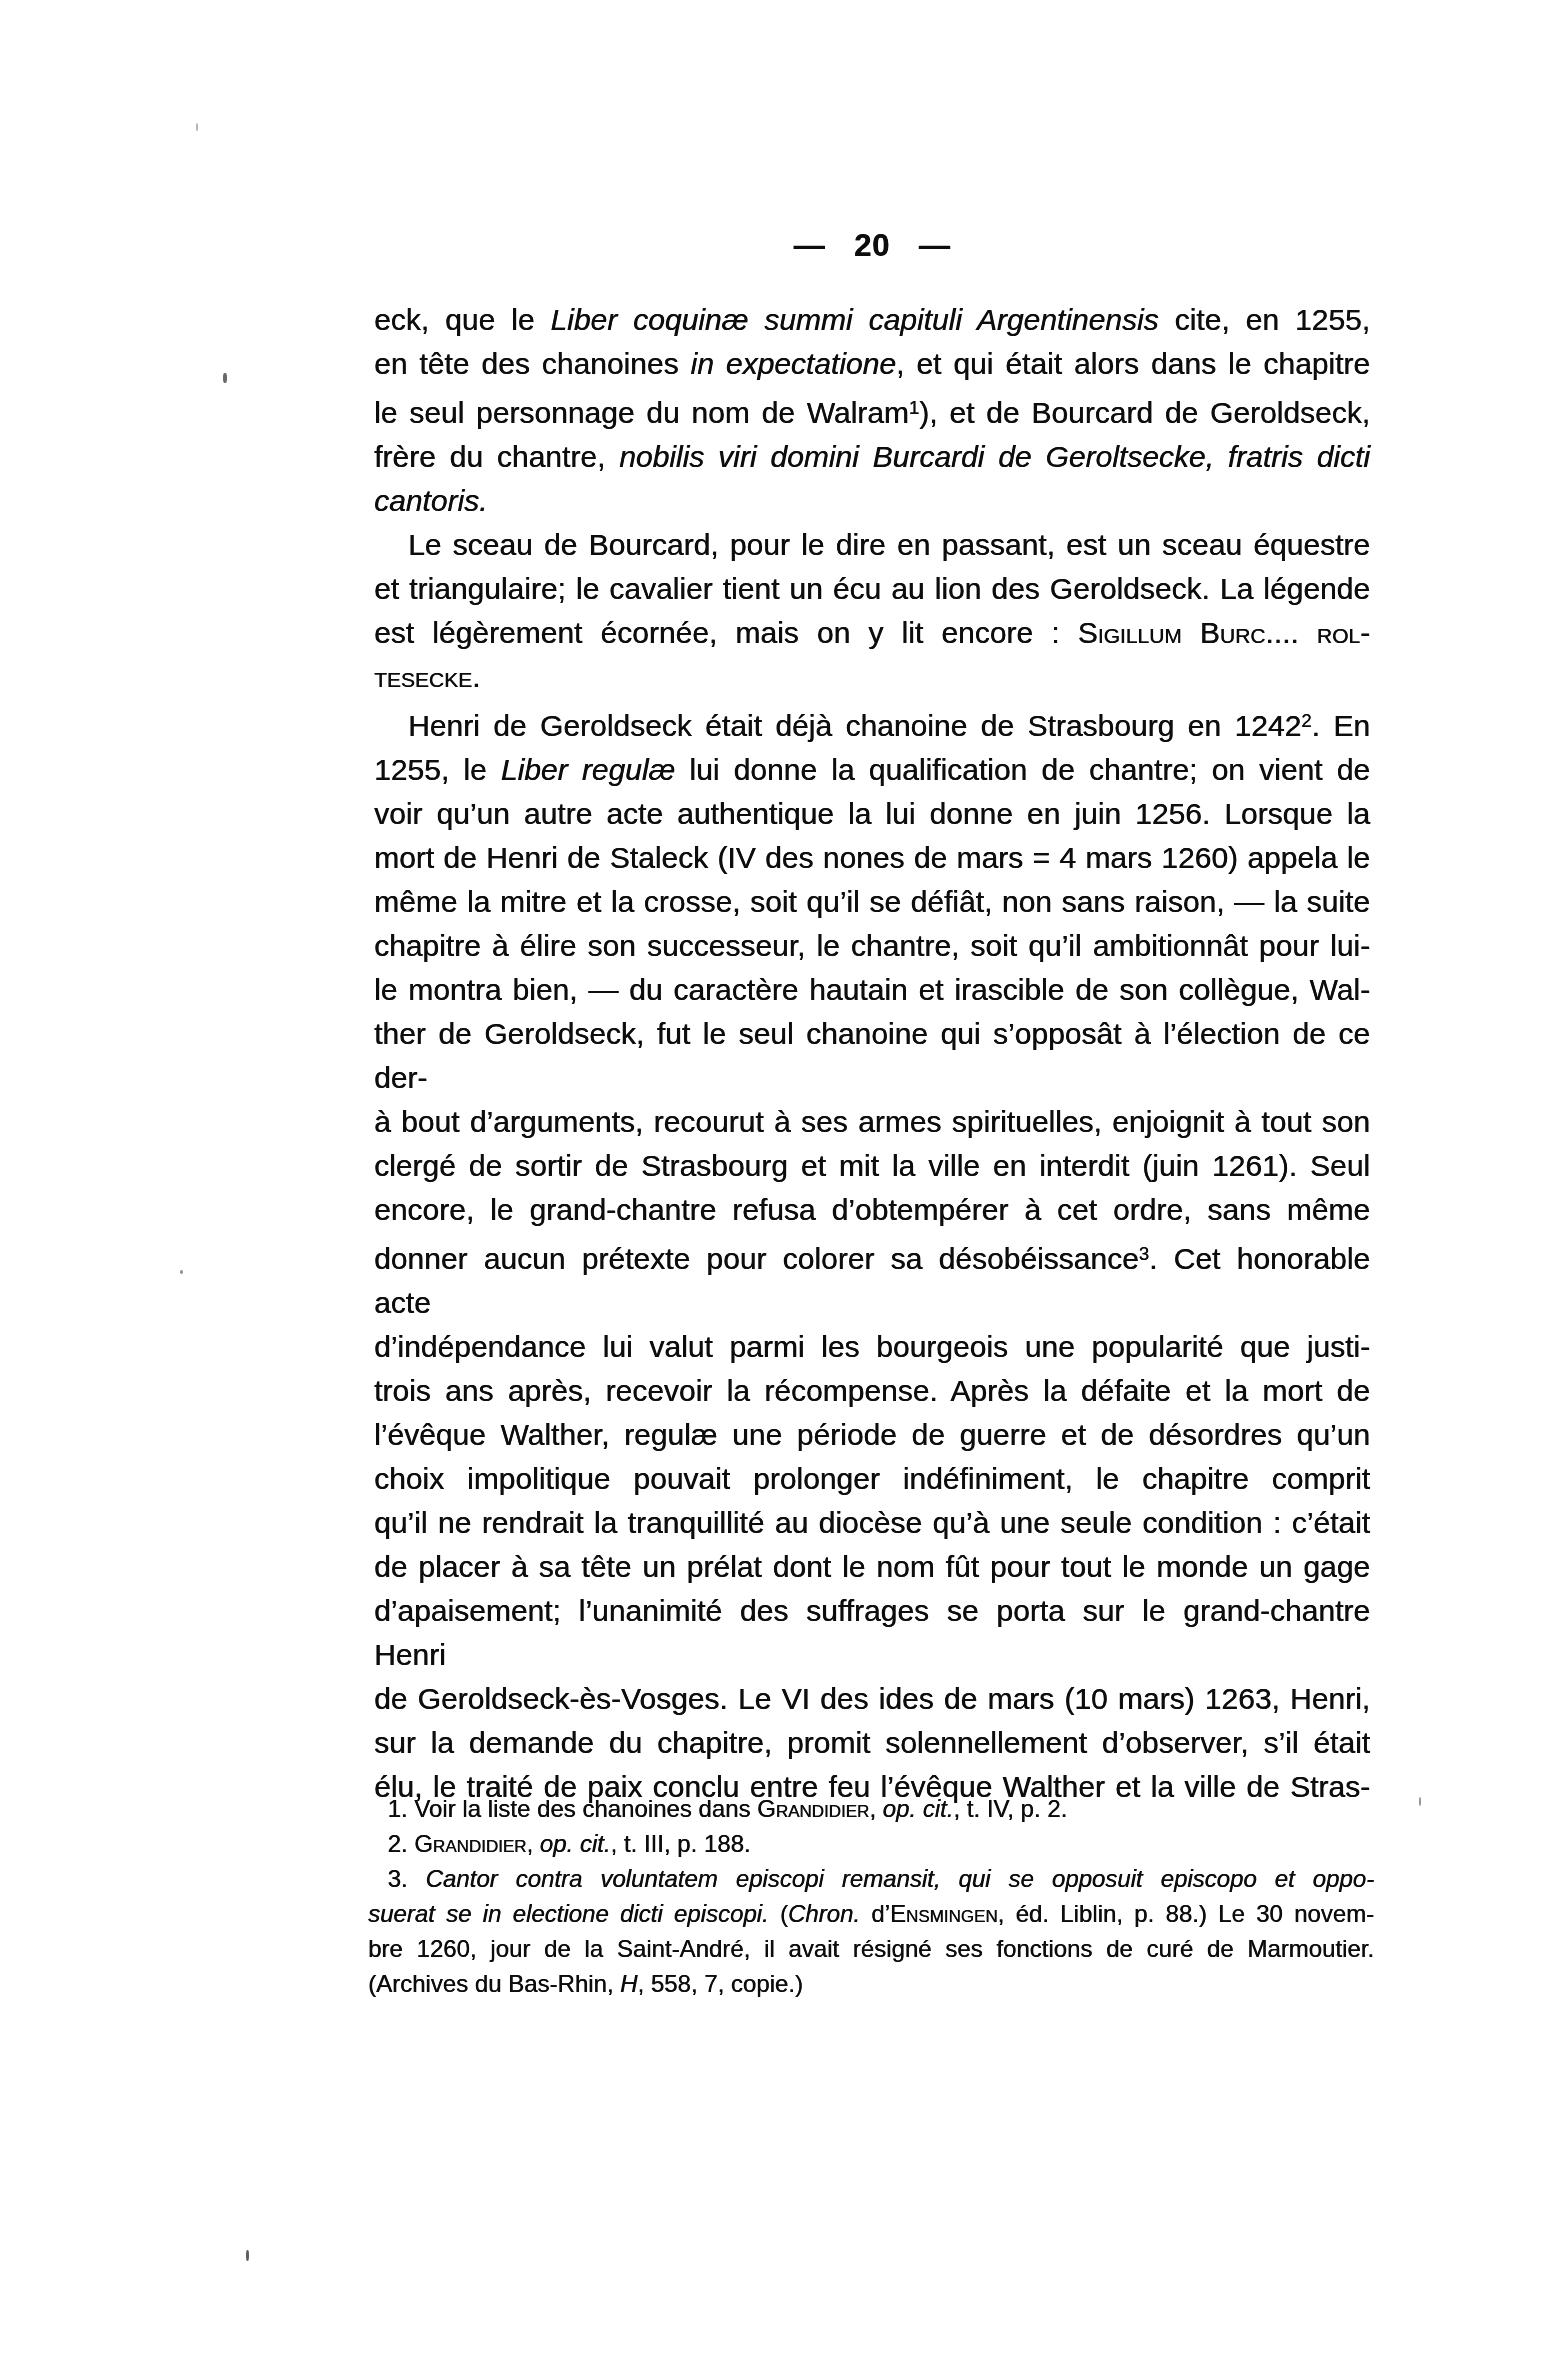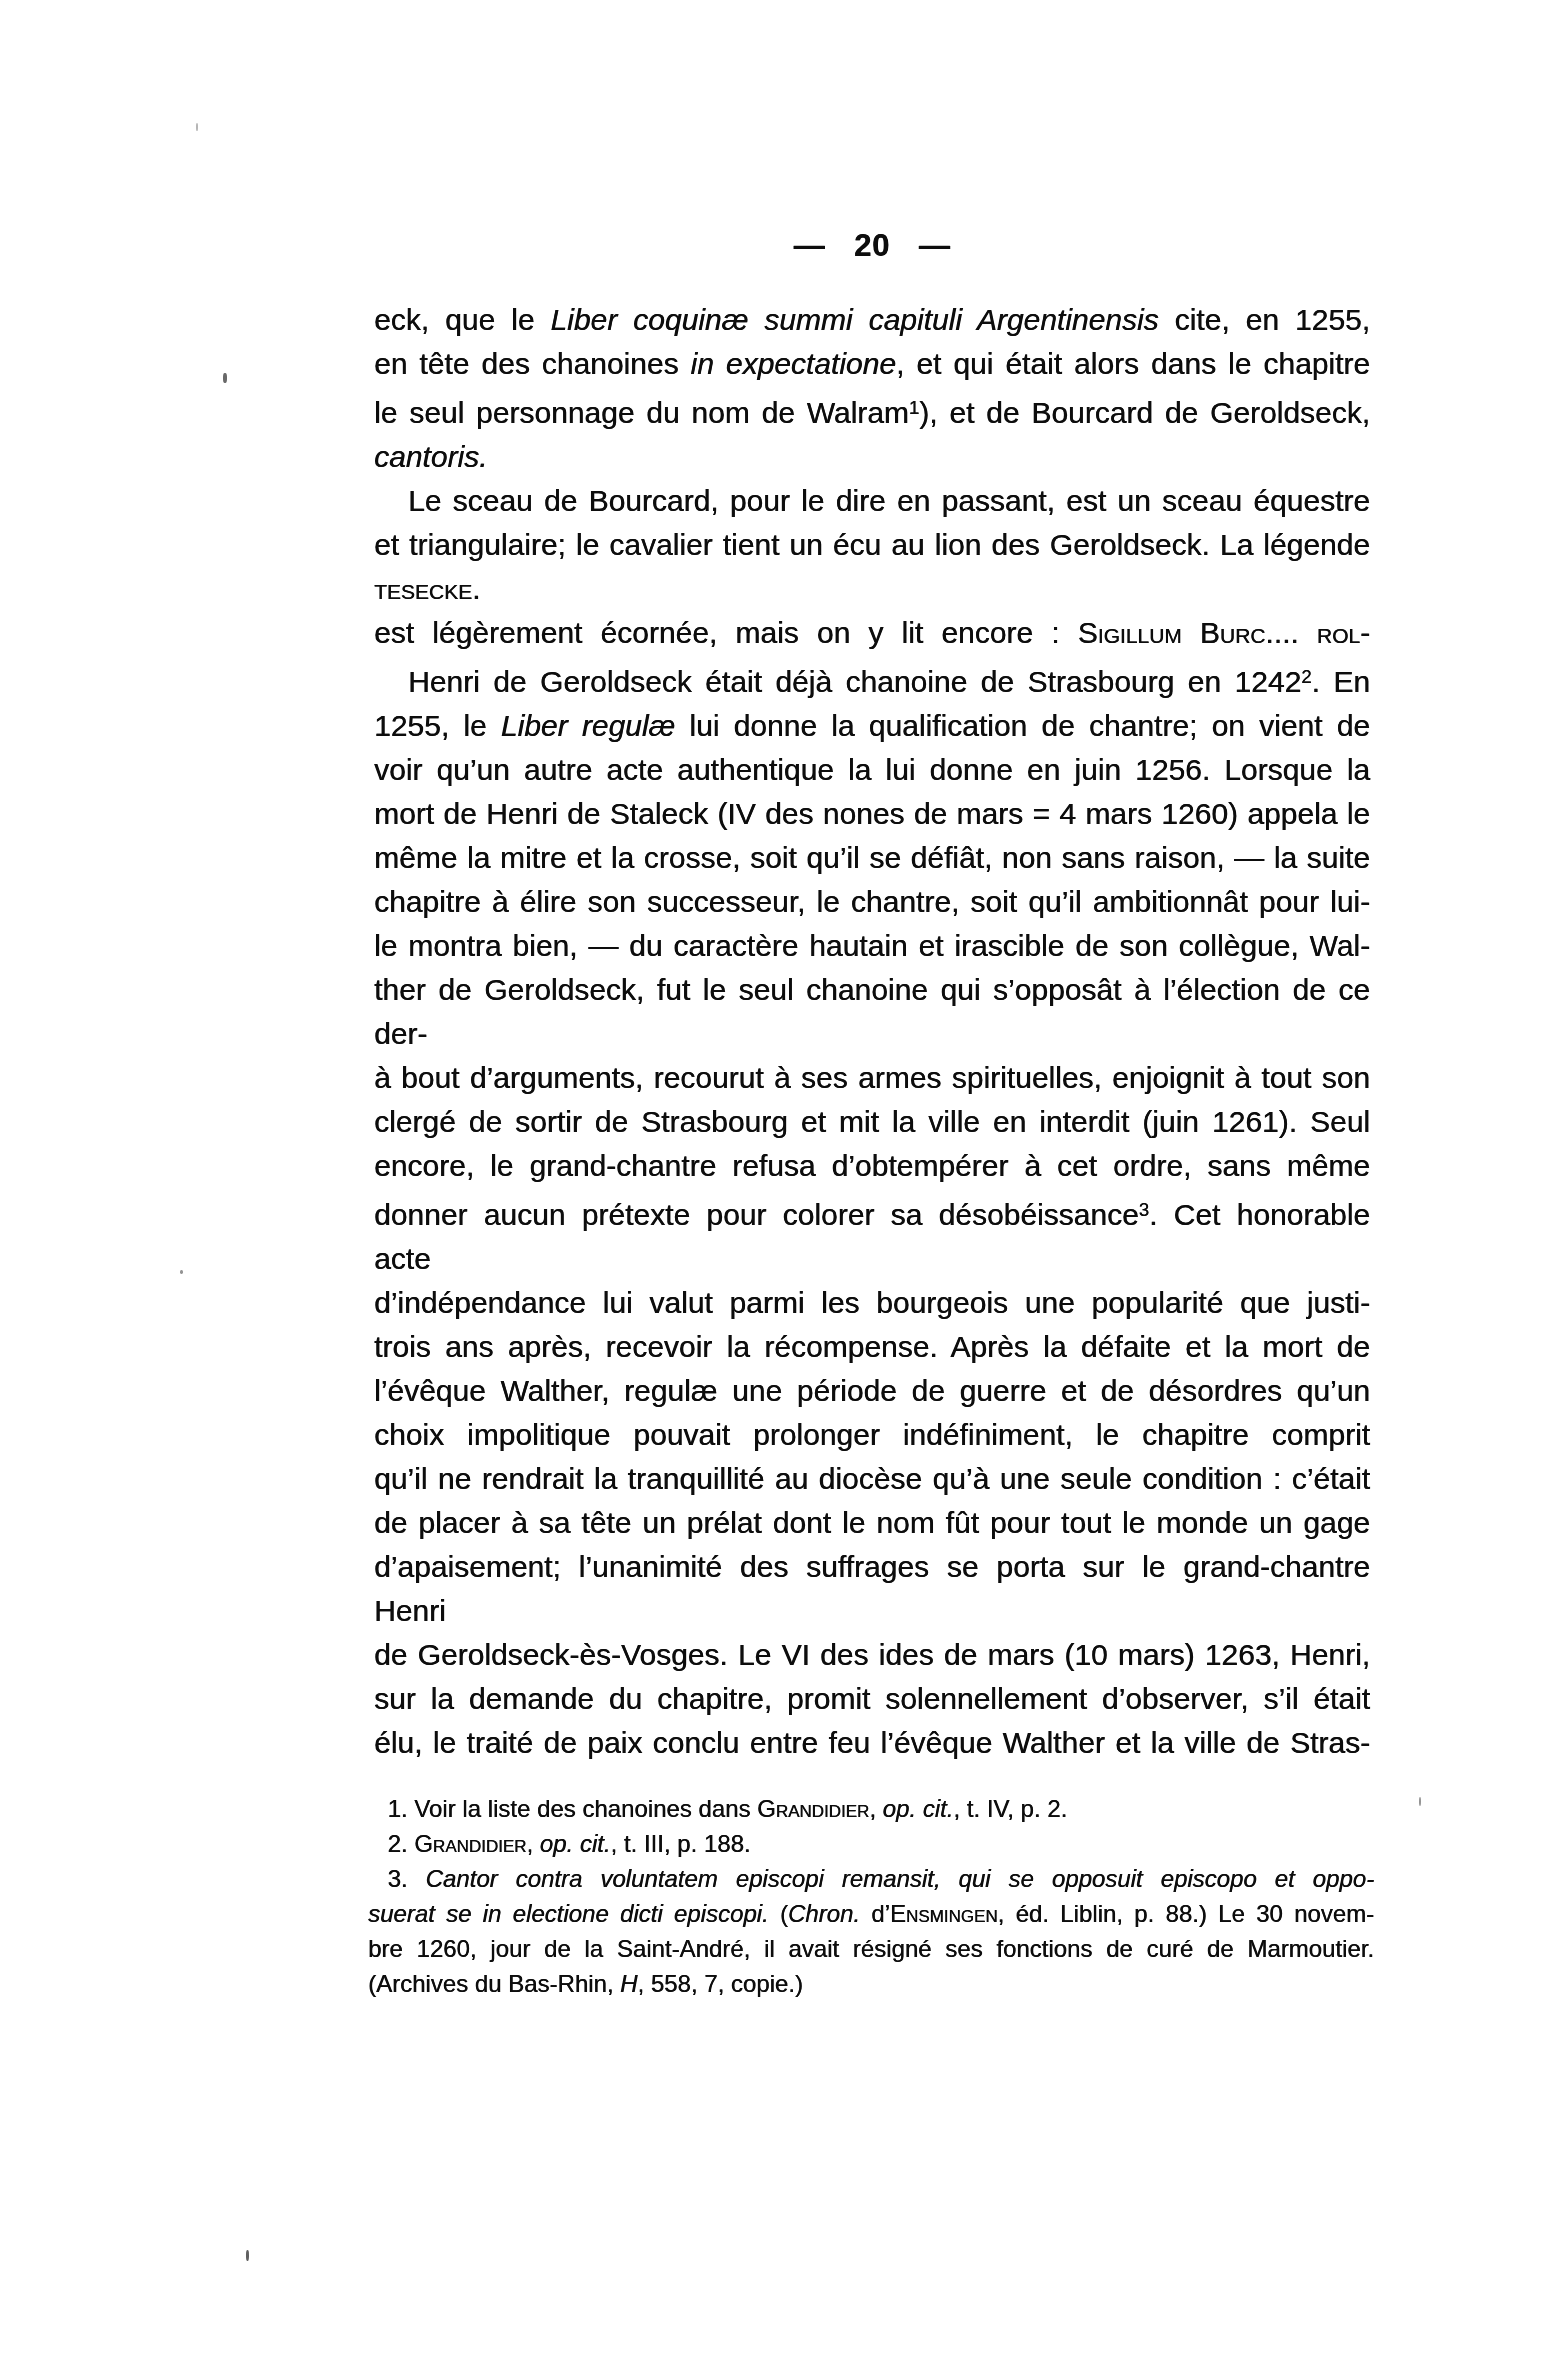--- a/index.html
+++ b/index.html
@@ -58,25 +58,26 @@
 <body>
 
 <div class="page">
 
   <div class="page-header ink">— 20 —</div>
 
   <div class="body-text ink" id="body-lines">
       <div class="line"><span class="s-n">eck, que le </span><span class="s-i">Liber coquinæ summi capituli Argentinensis</span><span class="s-n"> cite, en 1255,</span></div>
       <div class="line"><span class="s-n">en tête des chanoines </span><span class="s-i">in expectatione</span><span class="s-n">, et qui était alors dans le chapitre</span></div>
       <div class="line"><span class="s-n">le seul personnage du nom de Walram</span><span class="s-sup">1</span><span class="s-n">), et de Bourcard de Geroldseck,</span></div>
+      <div class="line"><span class="s-n">frère du chantre, </span><span class="s-i">nobilis viri domini Burcardi de Geroltsecke, fratris dicti</span></div>
       <div class="line end"><span class="s-i">cantoris.</span></div>
       <div class="line ind"><span class="s-n">Le sceau de Bourcard, pour le dire en passant, est un sceau équestre</span></div>
       <div class="line"><span class="s-n">et triangulaire; le cavalier tient un écu au lion des Geroldseck. La légende</span></div>
+      <div class="line"><span class="s-n">est légèrement écornée, mais on y lit encore : </span><span class="s-sc">Sigillum Burc.... rol-</span></div>
       <div class="line end"><span class="s-sc">tesecke.</span></div>
-      <div class="line"><span class="s-n">est légèrement écornée, mais on y lit encore : </span><span class="s-sc">Sigillum Burc.... rol-</span></div>
       <div class="line ind"><span class="s-n">Henri de Geroldseck était déjà chanoine de Strasbourg en 1242</span><span class="s-sup">2</span><span class="s-n">. En</span></div>
       <div class="line"><span class="s-n">1255, le </span><span class="s-i">Liber regulæ</span><span class="s-n"> lui donne la qualification de chantre; on vient de</span></div>
       <div class="line"><span class="s-n">voir qu’un autre acte authentique la lui donne en juin 1256. Lorsque la</span></div>
       <div class="line"><span class="s-n">mort de Henri de Staleck (IV des nones de mars = 4 mars 1260) appela le</span></div>
       <div class="line"><span class="s-n">même la mitre et la crosse, soit qu’il se défiât, non sans raison, — la suite</span></div>
       <div class="line"><span class="s-n">chapitre à élire son successeur, le chantre, soit qu’il ambitionnât pour lui-</span></div>
       <div class="line"><span class="s-n">le montra bien, — du caractère hautain et irascible de son collègue, Wal-</span></div>
       <div class="line"><span class="s-n">ther de Geroldseck, fut le seul chanoine qui s’opposât à l’élection de ce der-</span></div>
       <div class="line"><span class="s-n">à bout d’arguments, recourut à ses armes spirituelles, enjoignit à tout son</span></div>
       <div class="line"><span class="s-n">clergé de sortir de Strasbourg et mit la ville en interdit (juin 1261). Seul</span></div>

